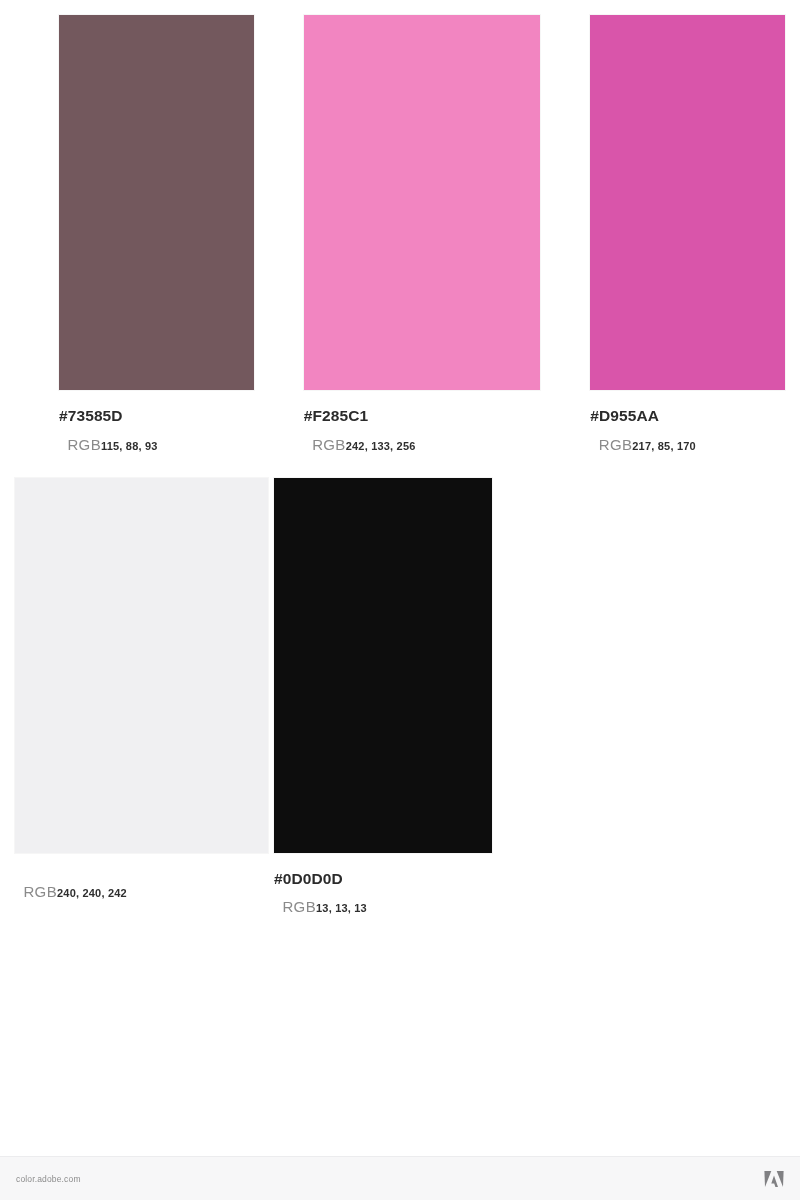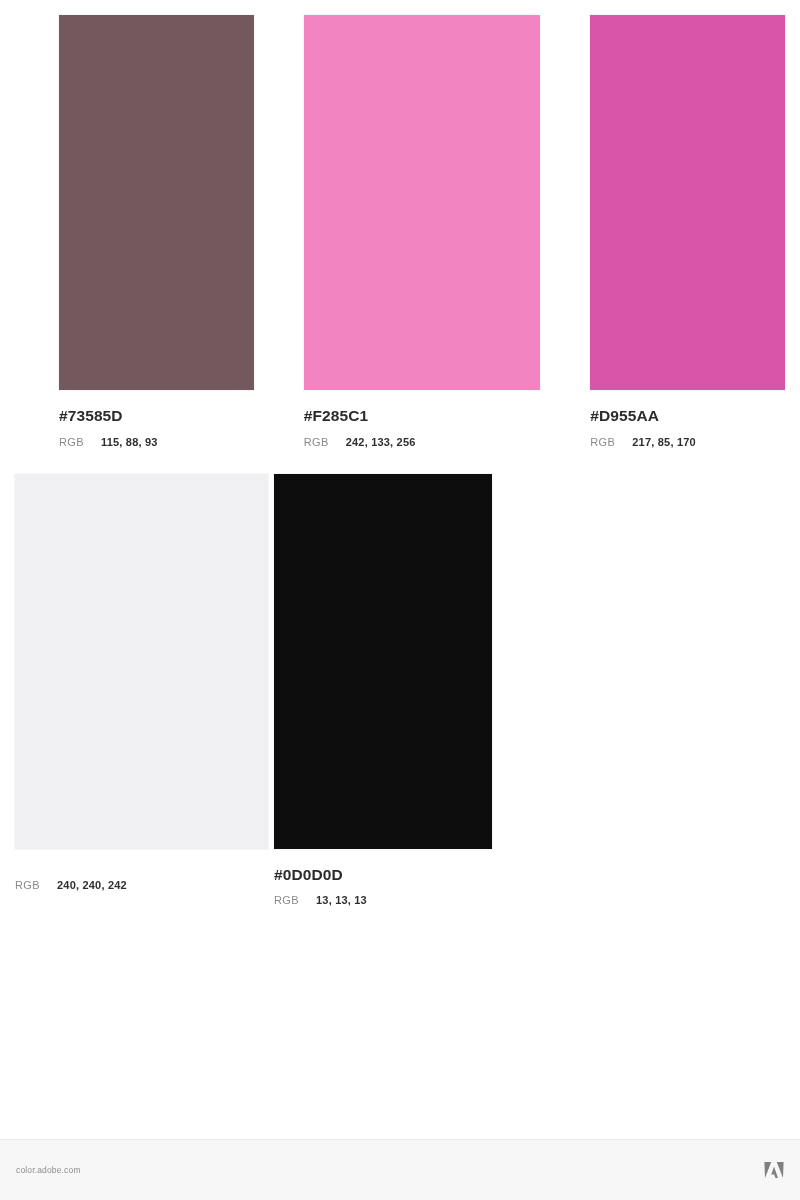--- a/index.html
+++ b/index.html
@@ -59,46 +59,47 @@
   }
 
   .rgb-line {
     margin-top: 13px;
     display: flex;
     align-items: baseline;
     line-height: 1;
   }
 
   .rgb-key {
-    font-size: 11px;
+    font-size: 15px;
     color: #8a8a8a;
     letter-spacing: 0.35px;
     width: 42px;
     flex: 0 0 42px;
+    text-align: right;
   }
 
   .rgb-val {
     font-size: 11px;
     font-weight: bold;
     color: #2f2f2f;
     letter-spacing: 0.2px;
   }
 
   
   .row-1 .card { width: 253px; padding-left: 44px; }
   
   .row-2 .card { width: 253px; }
 
   
   .footer {
     position: absolute;
     left: 0;
     bottom: 0;
     width: 800px;
-    height: 61px;
+    height: 44px;
     background: #f7f7f8;
     border-top: 1px solid #ececee;
     display: flex;
     align-items: center;
     justify-content: space-between;
     padding: 0 16px;
   }
 
   .footer-url {
     font-size: 8.5px;

